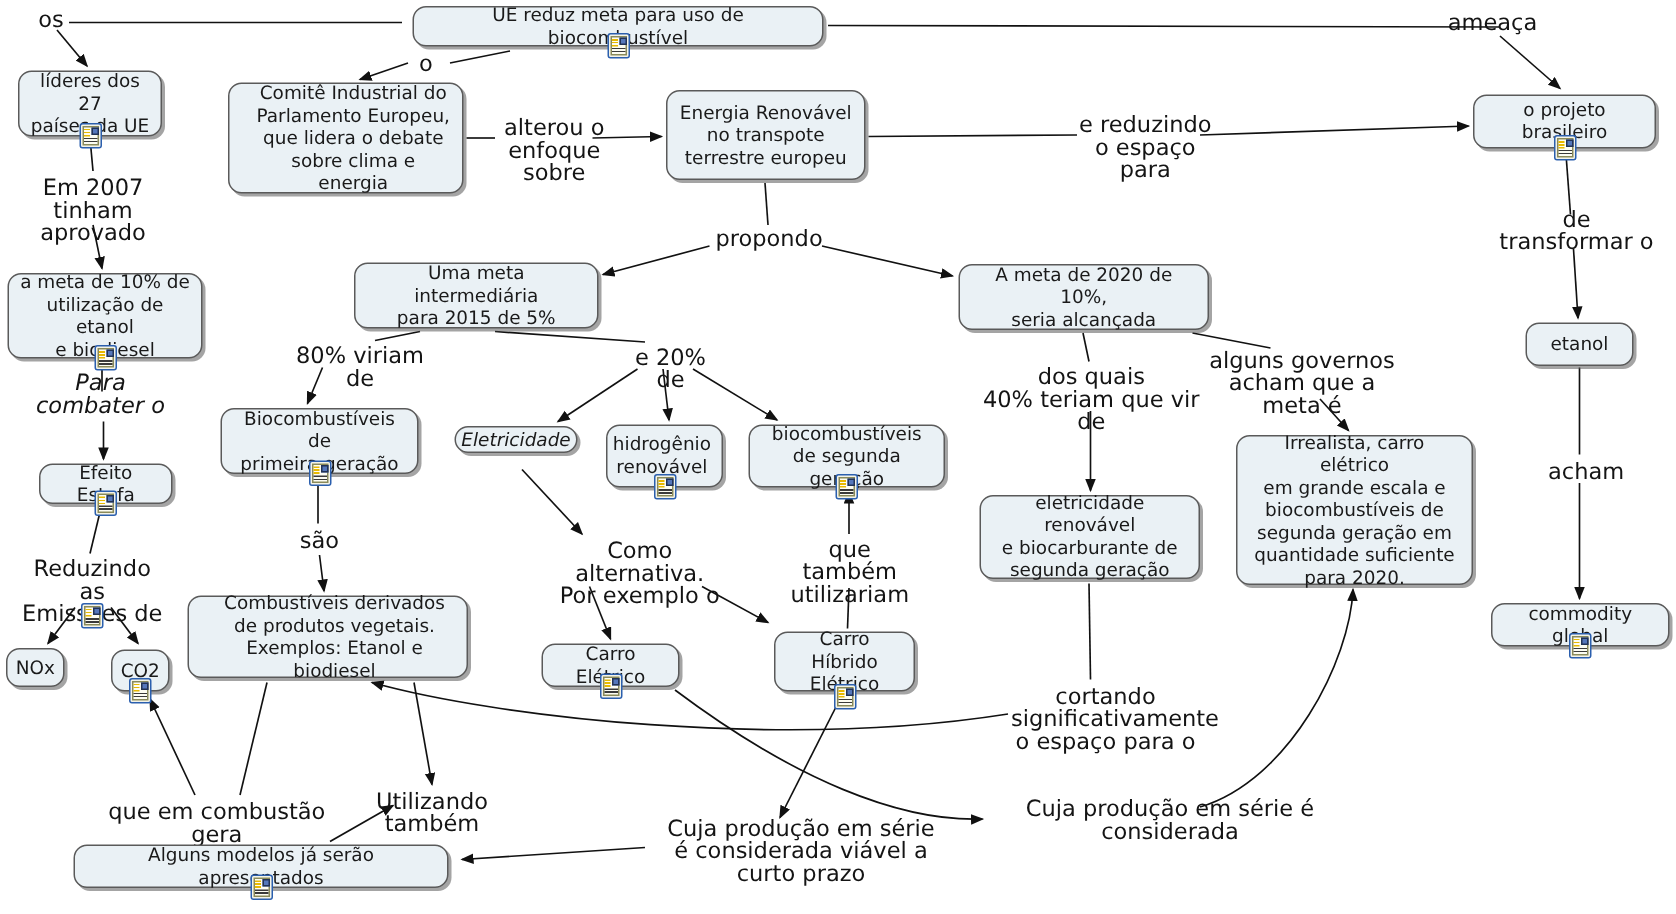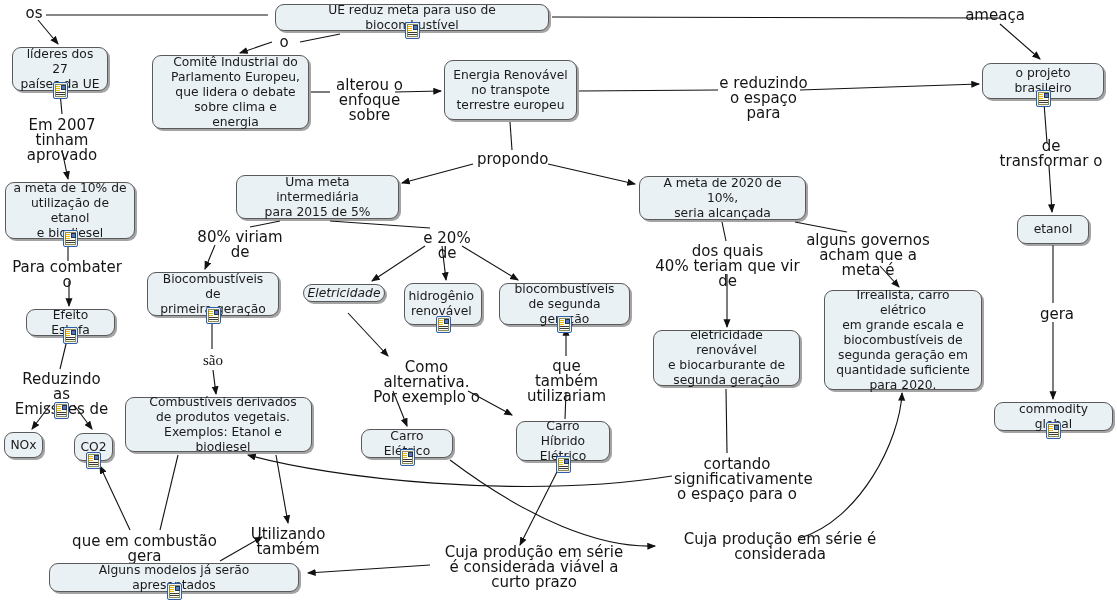--- a/index.html
+++ b/index.html
@@ -326,23 +326,23 @@
       <div class="link-label" style="left: 10px; top: 118px; width: 104px;"><span>Em 2007
 tinham aprovado</span></div>
       <div class="link-label" style="left: 477px; top: 152px; width: 70px;"><span>propondo</span></div>
       <div class="link-label" style="left: 996px; top: 139px; width: 110px;"><span>de transformar o</span></div>
       <div class="link-label" style="left: 190px; top: 230px; width: 100px;"><span>80% viriam de</span></div>
       <div class="link-label" style="left: 413px; top: 231px; width: 68px;"><span>e 20% de</span></div>
       <div class="link-label" style="left: 653px; top: 244px; width: 149px;"><span>dos quais
 40% teriam que vir de</span></div>
       <div class="link-label" style="left: 803px; top: 233px; width: 130px;"><span>alguns governos
 acham que a meta é</span></div>
-      <div class="link-label" style="left: 12px; top: 260px; width: 110px;"><span>Para combater o</span></div>
-      <div class="link-label" style="left: 1032px; top: 307px; width: 50px;"><span>gera</span></div>
-      <div class="link-label" style="left: 198px; top: 353px; width: 30px; font-family: Liberation Serif, serif;"><span>são</span></div>
+      <div class="link-label" style="left: 12px; top: 248px; width: 110px; font-style: italic;"><span>Para combater o</span></div>
+      <div class="link-label" style="left: 1032px; top: 307px; width: 50px;"><span>acham</span></div>
+      <div class="link-label" style="left: 198px; top: 353px; width: 30px;"><span>são</span></div>
       <div class="link-label" style="left: 365px; top: 360px; width: 123px;"><span>Como alternativa.
 Por exemplo o</span></div>
       <div class="link-label" style="left: 524px; top: 359px; width: 85px;"><span>que também
 utilizariam</span></div>
       <div class="link-label" style="left: 14px; top: 372px; width: 95px;"><span>Reduzindo as
 Emissões de</span></div>
       <div class="res-icon" style="position: absolute; left: 54px; top: 402px;">
         <div class="frame"></div>
         <div class="inner"></div>
         <div class="bars"></div>

